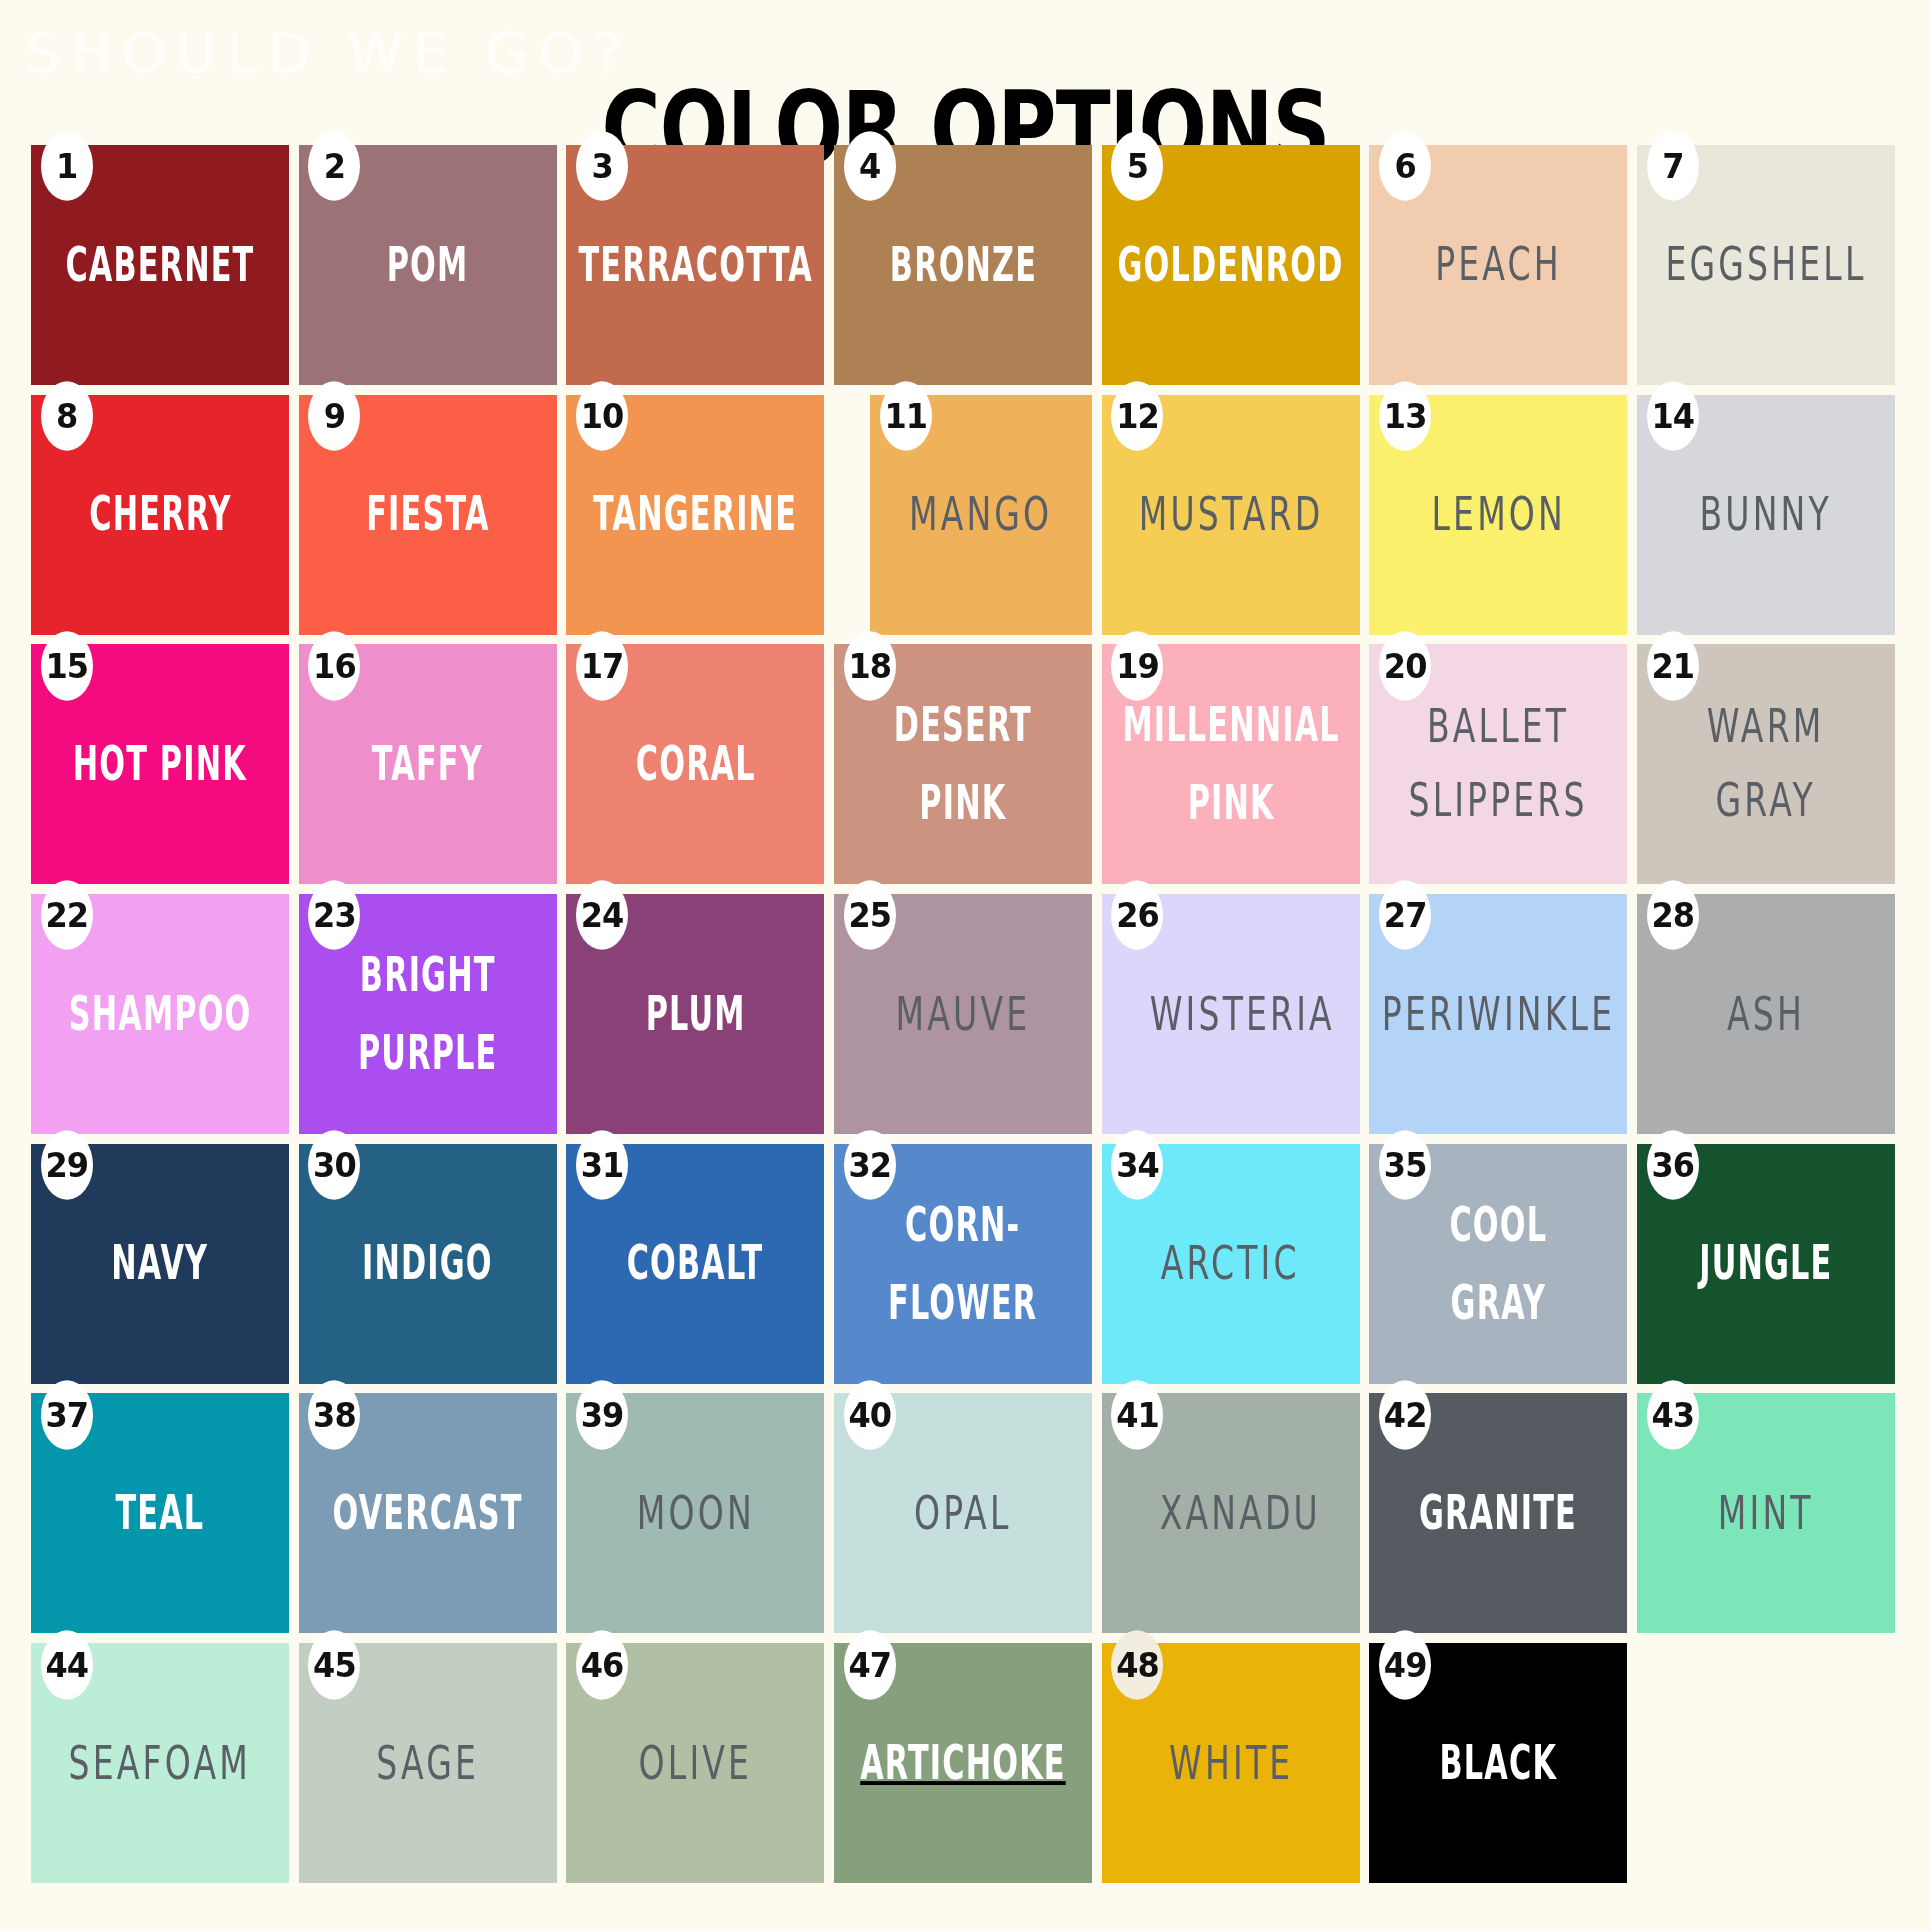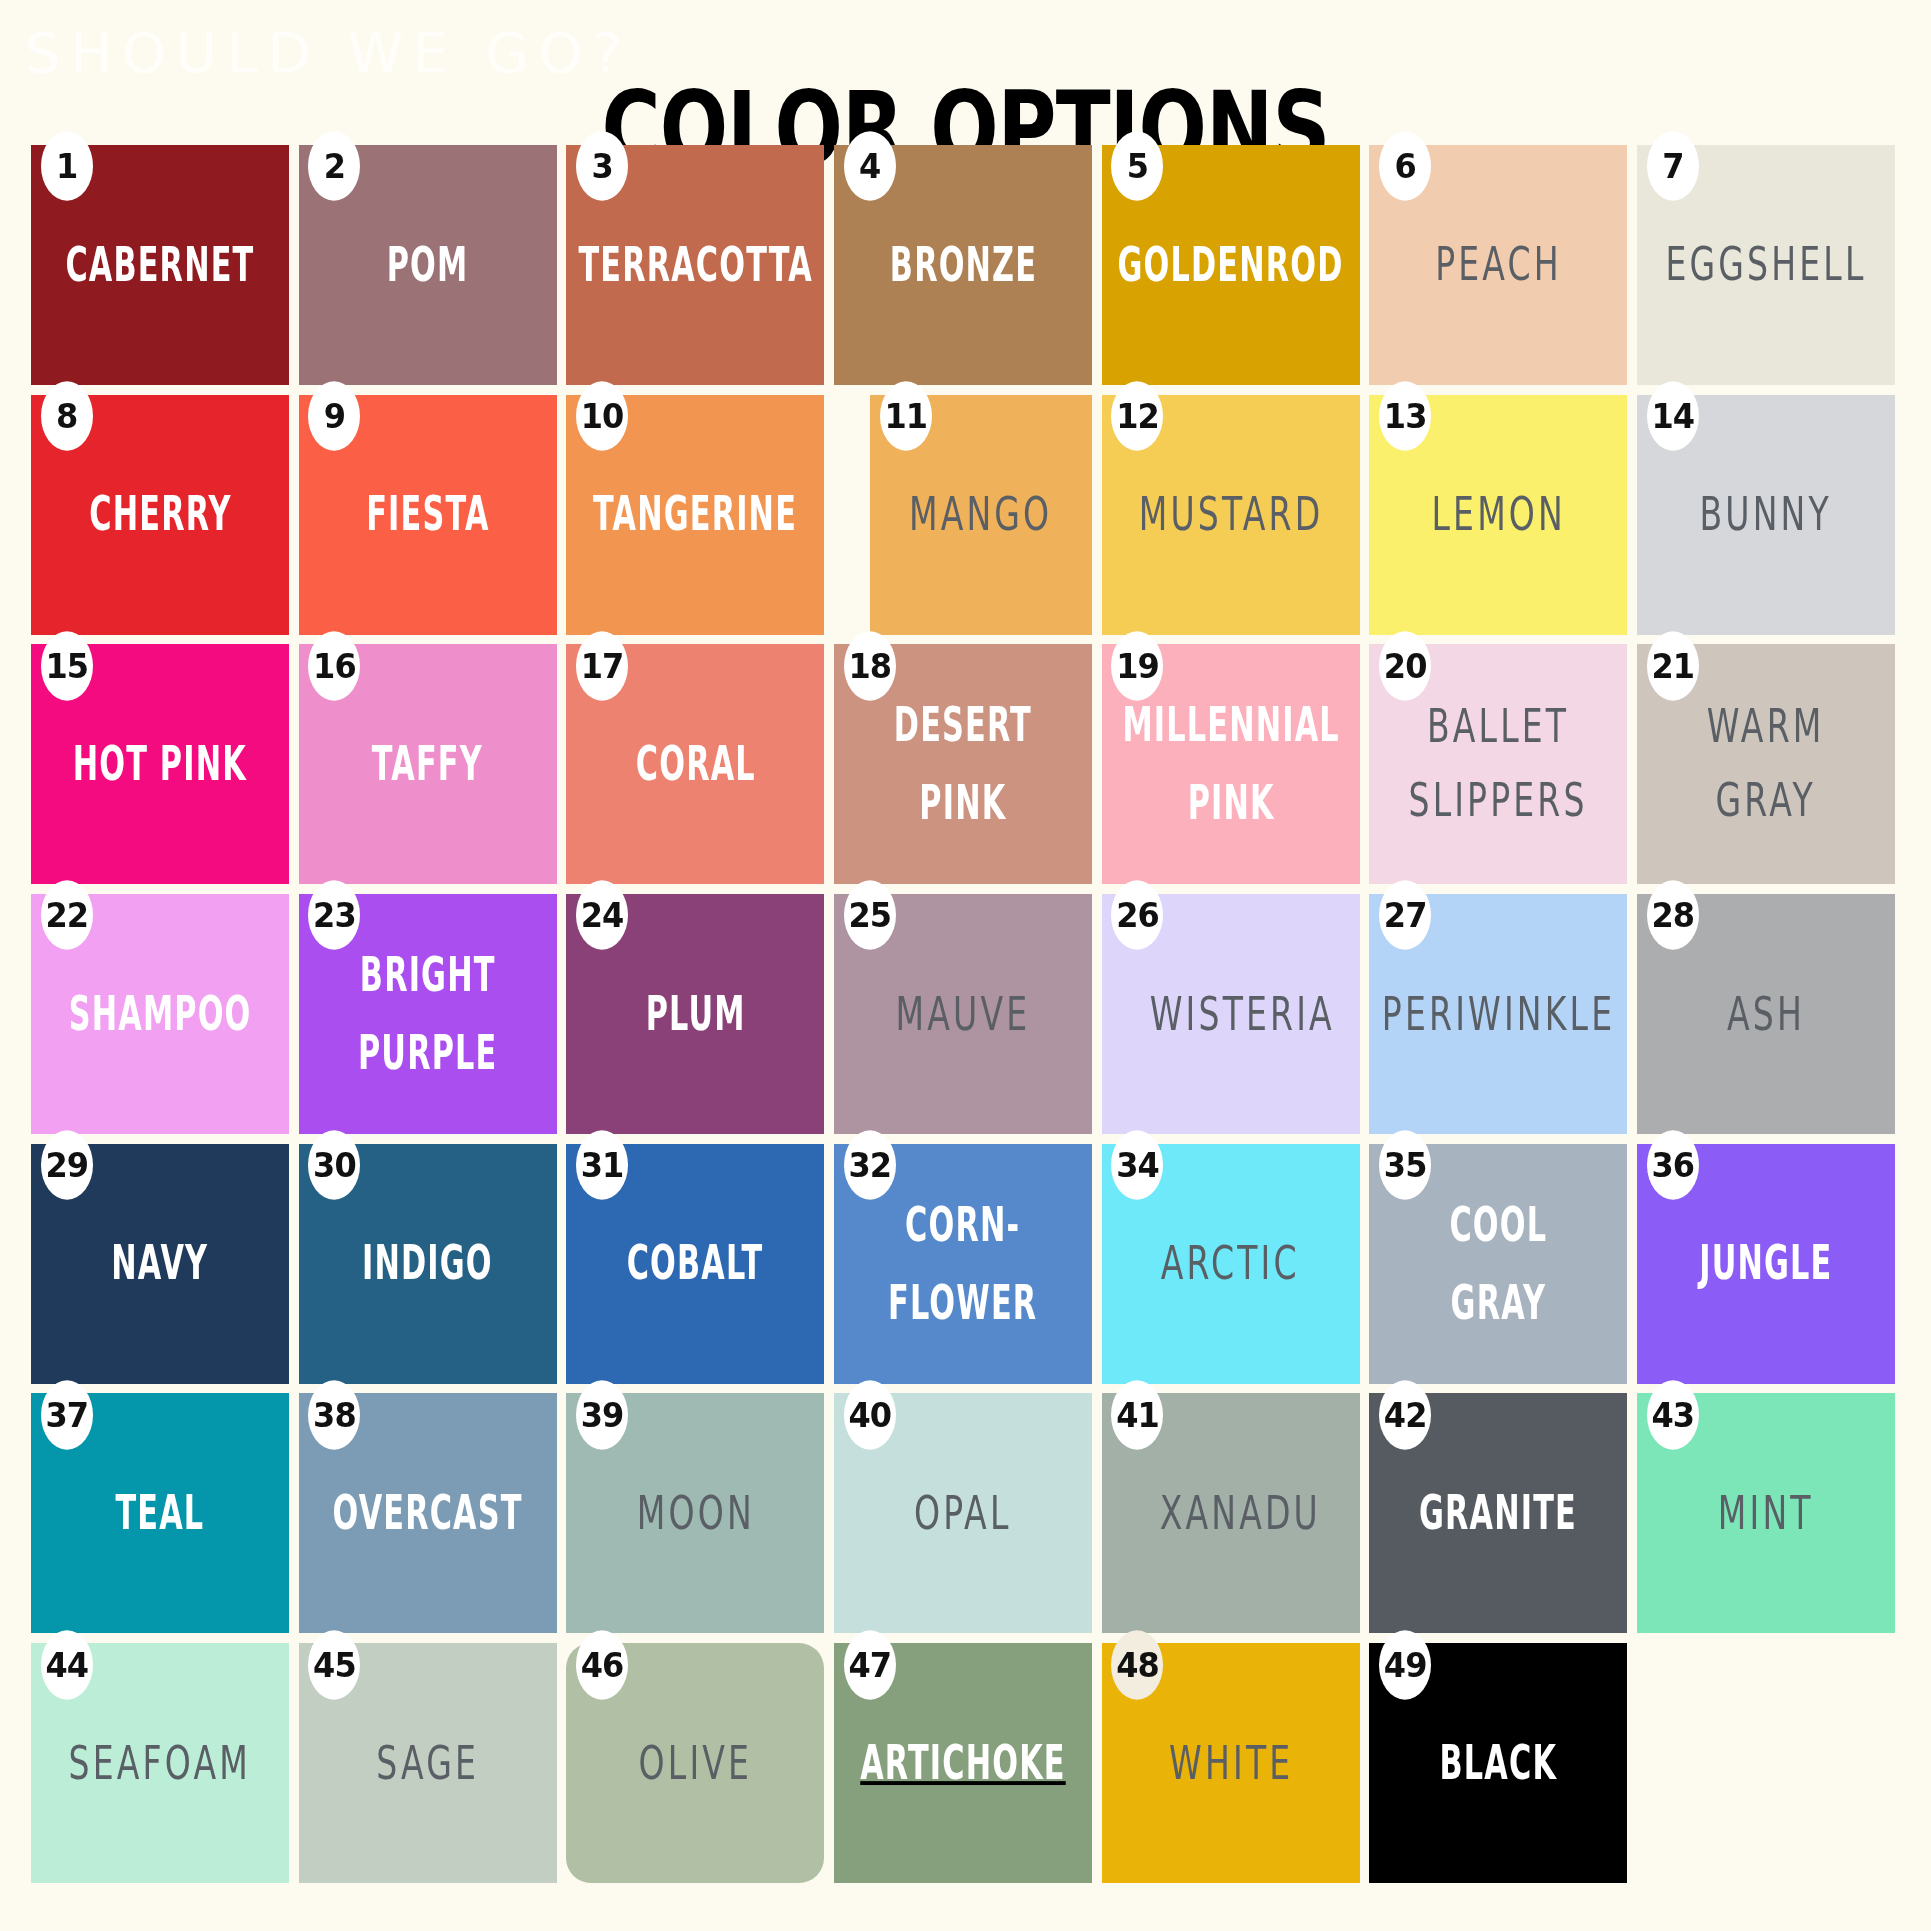--- a/index.html
+++ b/index.html
@@ -252,21 +252,21 @@
     </div>
     <div class="swatch" style="background: rgb(110, 233, 250);">
       <div class="badge">34</div>
       <div class="label light">ARCTIC</div>
     </div>
     <div class="swatch" style="background: rgb(168, 179, 192);">
       <div class="badge">35</div>
       <div class="label bold two">COOL
 GRAY</div>
     </div>
-    <div class="swatch" style="background: #8b5cf6;">
+    <div class="swatch" style="background: #14532d;">
       <div class="badge">36</div>
       <div class="label bold">JUNGLE</div>
     </div>
     <div class="swatch" style="background: rgb(4, 150, 171);">
       <div class="badge">37</div>
       <div class="label bold">TEAL</div>
     </div>
     <div class="swatch" style="background: rgb(124, 156, 181);">
       <div class="badge">38</div>
       <div class="label bold">OVERCAST</div>
@@ -292,21 +292,21 @@
       <div class="label light">MINT</div>
     </div>
     <div class="swatch" style="background: rgb(188, 237, 215);">
       <div class="badge">44</div>
       <div class="label light">SEAFOAM</div>
     </div>
     <div class="swatch" style="background: rgb(194, 206, 194);">
       <div class="badge">45</div>
       <div class="label light">SAGE</div>
     </div>
-    <div class="swatch" style="background: rgb(177, 192, 165); border-radius: 25px;">
+    <div class="swatch" style="background: rgb(177, 192, 165);">
       <div class="badge">46</div>
       <div class="label light">OLIVE</div>
     </div>
     <div class="swatch" style="background: rgb(134, 160, 125); text-decoration: underline;">
       <div class="badge">47</div>
       <div class="label bold">ARTICHOKE</div>
     </div>
     <div class="swatch" style="background: #eab308;">
       <div class="badge cream">48</div>
       <div class="label light">WHITE</div>

